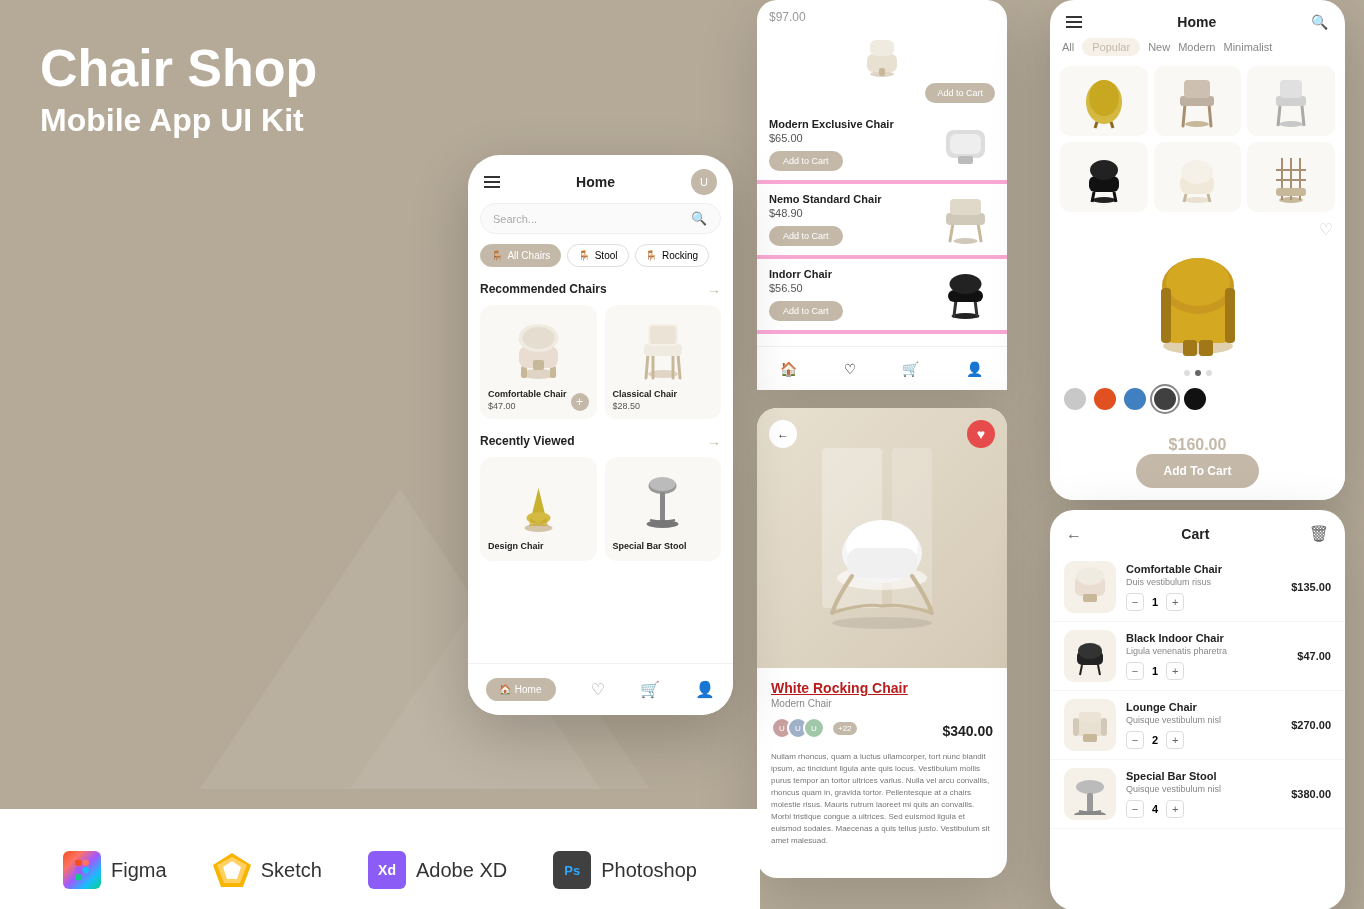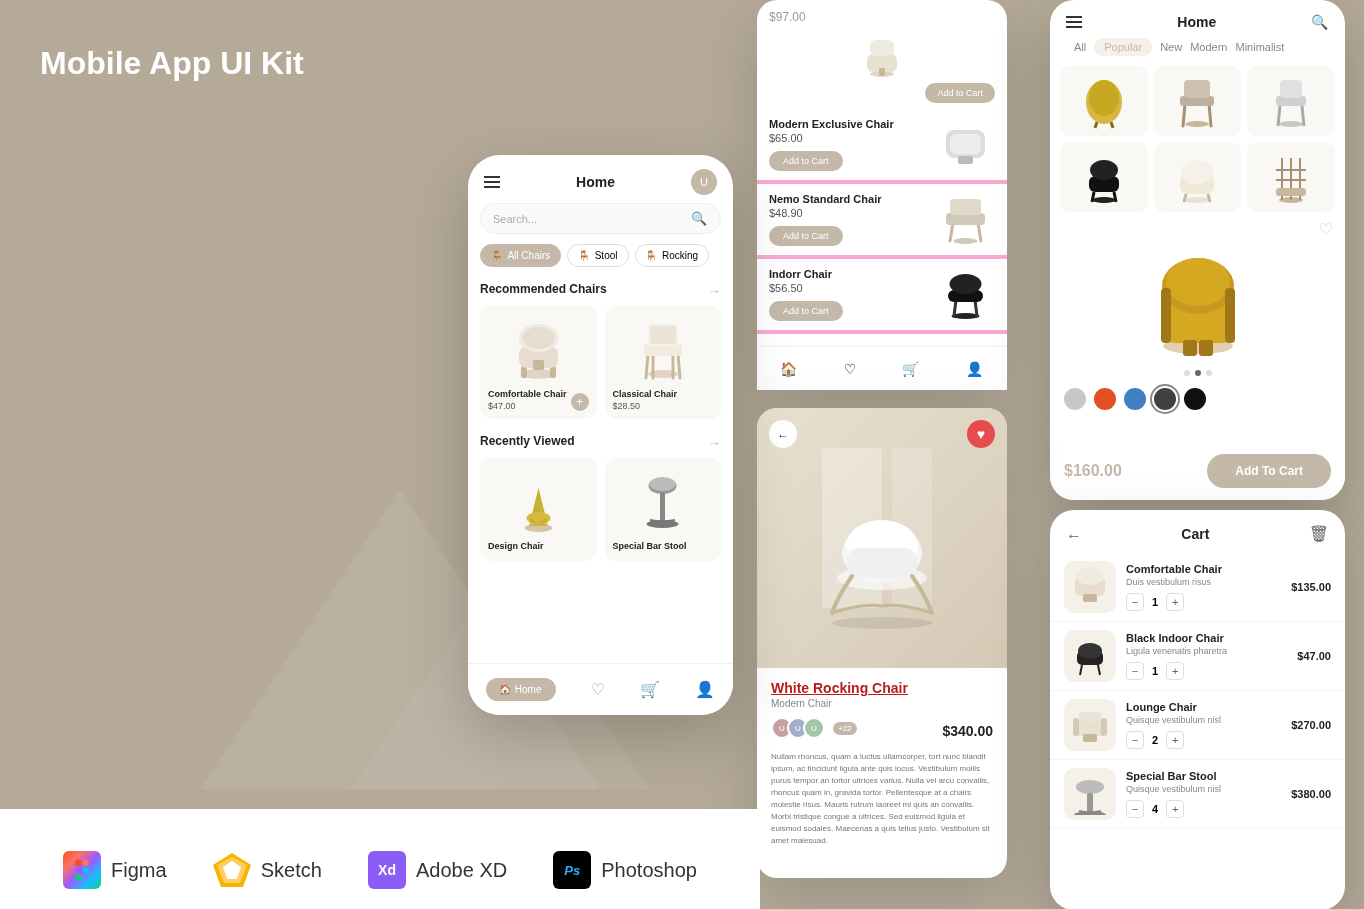--- a/index.html
+++ b/index.html
@@ -92,21 +92,21 @@
       justify-content: center;
       font-size: 22px;
     }
     .tool-label {
       font-size: 20px;
       font-weight: 500;
       color: #333;
     }
     .figma-icon { background: linear-gradient(135deg, #f24e1e, #ff7262, #a259ff, #1abcfe, #0acf83); }
     .xd-icon { background: #8b5cf6; }
-    .ps-icon { background: #000000; font-style: italic; }
+    .ps-icon { background: #404040; }
 
     
     .phone-1 {
       position: absolute;
       top: 155px;
       left: 468px;
       width: 265px;
       height: 560px;
       background: #fff;
       border-radius: 32px;
@@ -290,21 +290,21 @@
     .detail-header {
       display: flex;
       align-items: center;
       justify-content: space-between;
       padding: 14px 16px 8px;
     }
     .detail-title { font-size: 14px; font-weight: 600; color: #222; }
     .filter-tabs {
       display: flex;
       gap: 8px;
-      padding: 0 24px 10px;
+      padding: 0 12px 10px;
       overflow: hidden;
     }
     .filter-tab {
       font-size: 11px;
       color: #888;
       padding: 3px 0;
     }
     .filter-tab.active {
       font-size: 11px;
       color: #c4b9a8;
@@ -376,20 +376,21 @@
     .detail-buy-bar {
       position: absolute;
       bottom: 0;
       left: 0;
       right: 0;
       display: flex;
       align-items: center;
       justify-content: space-between;
       padding: 12px 14px;
       background: #fff;
+      flex-direction: column;
     }
     .detail-price { font-size: 16px; font-weight: 700; color: #c4b9a8; }
     .add-to-cart-btn {
       background: #c4b9a8;
       color: #fff;
       padding: 10px 28px;
       border-radius: 20px;
       font-size: 12px;
       font-weight: 600;
     }
@@ -554,20 +555,21 @@
       font-size: 11px;
     }
   </style>
 </head>
 <body>
 
 <div class="bg-shape"></div>
 <div class="bg-shape2"></div>
 
 <div class="left-panel">
+  <div class="app-title">Chair Shop</div>
   <div class="app-tagline">Mobile App UI Kit</div>
 </div>
 
 <div class="bottom-bar">
 
   <div class="tool-item">
     <div class="tool-icon figma-icon">
       <svg width="22" height="22" viewBox="0 0 38 57" fill="none">
         <rect x="1" y="1" width="17" height="17" rx="8.5" fill="#f24e1e"></rect>
         <rect x="20" y="1" width="17" height="17" rx="8.5" fill="#ff7262"></rect>

